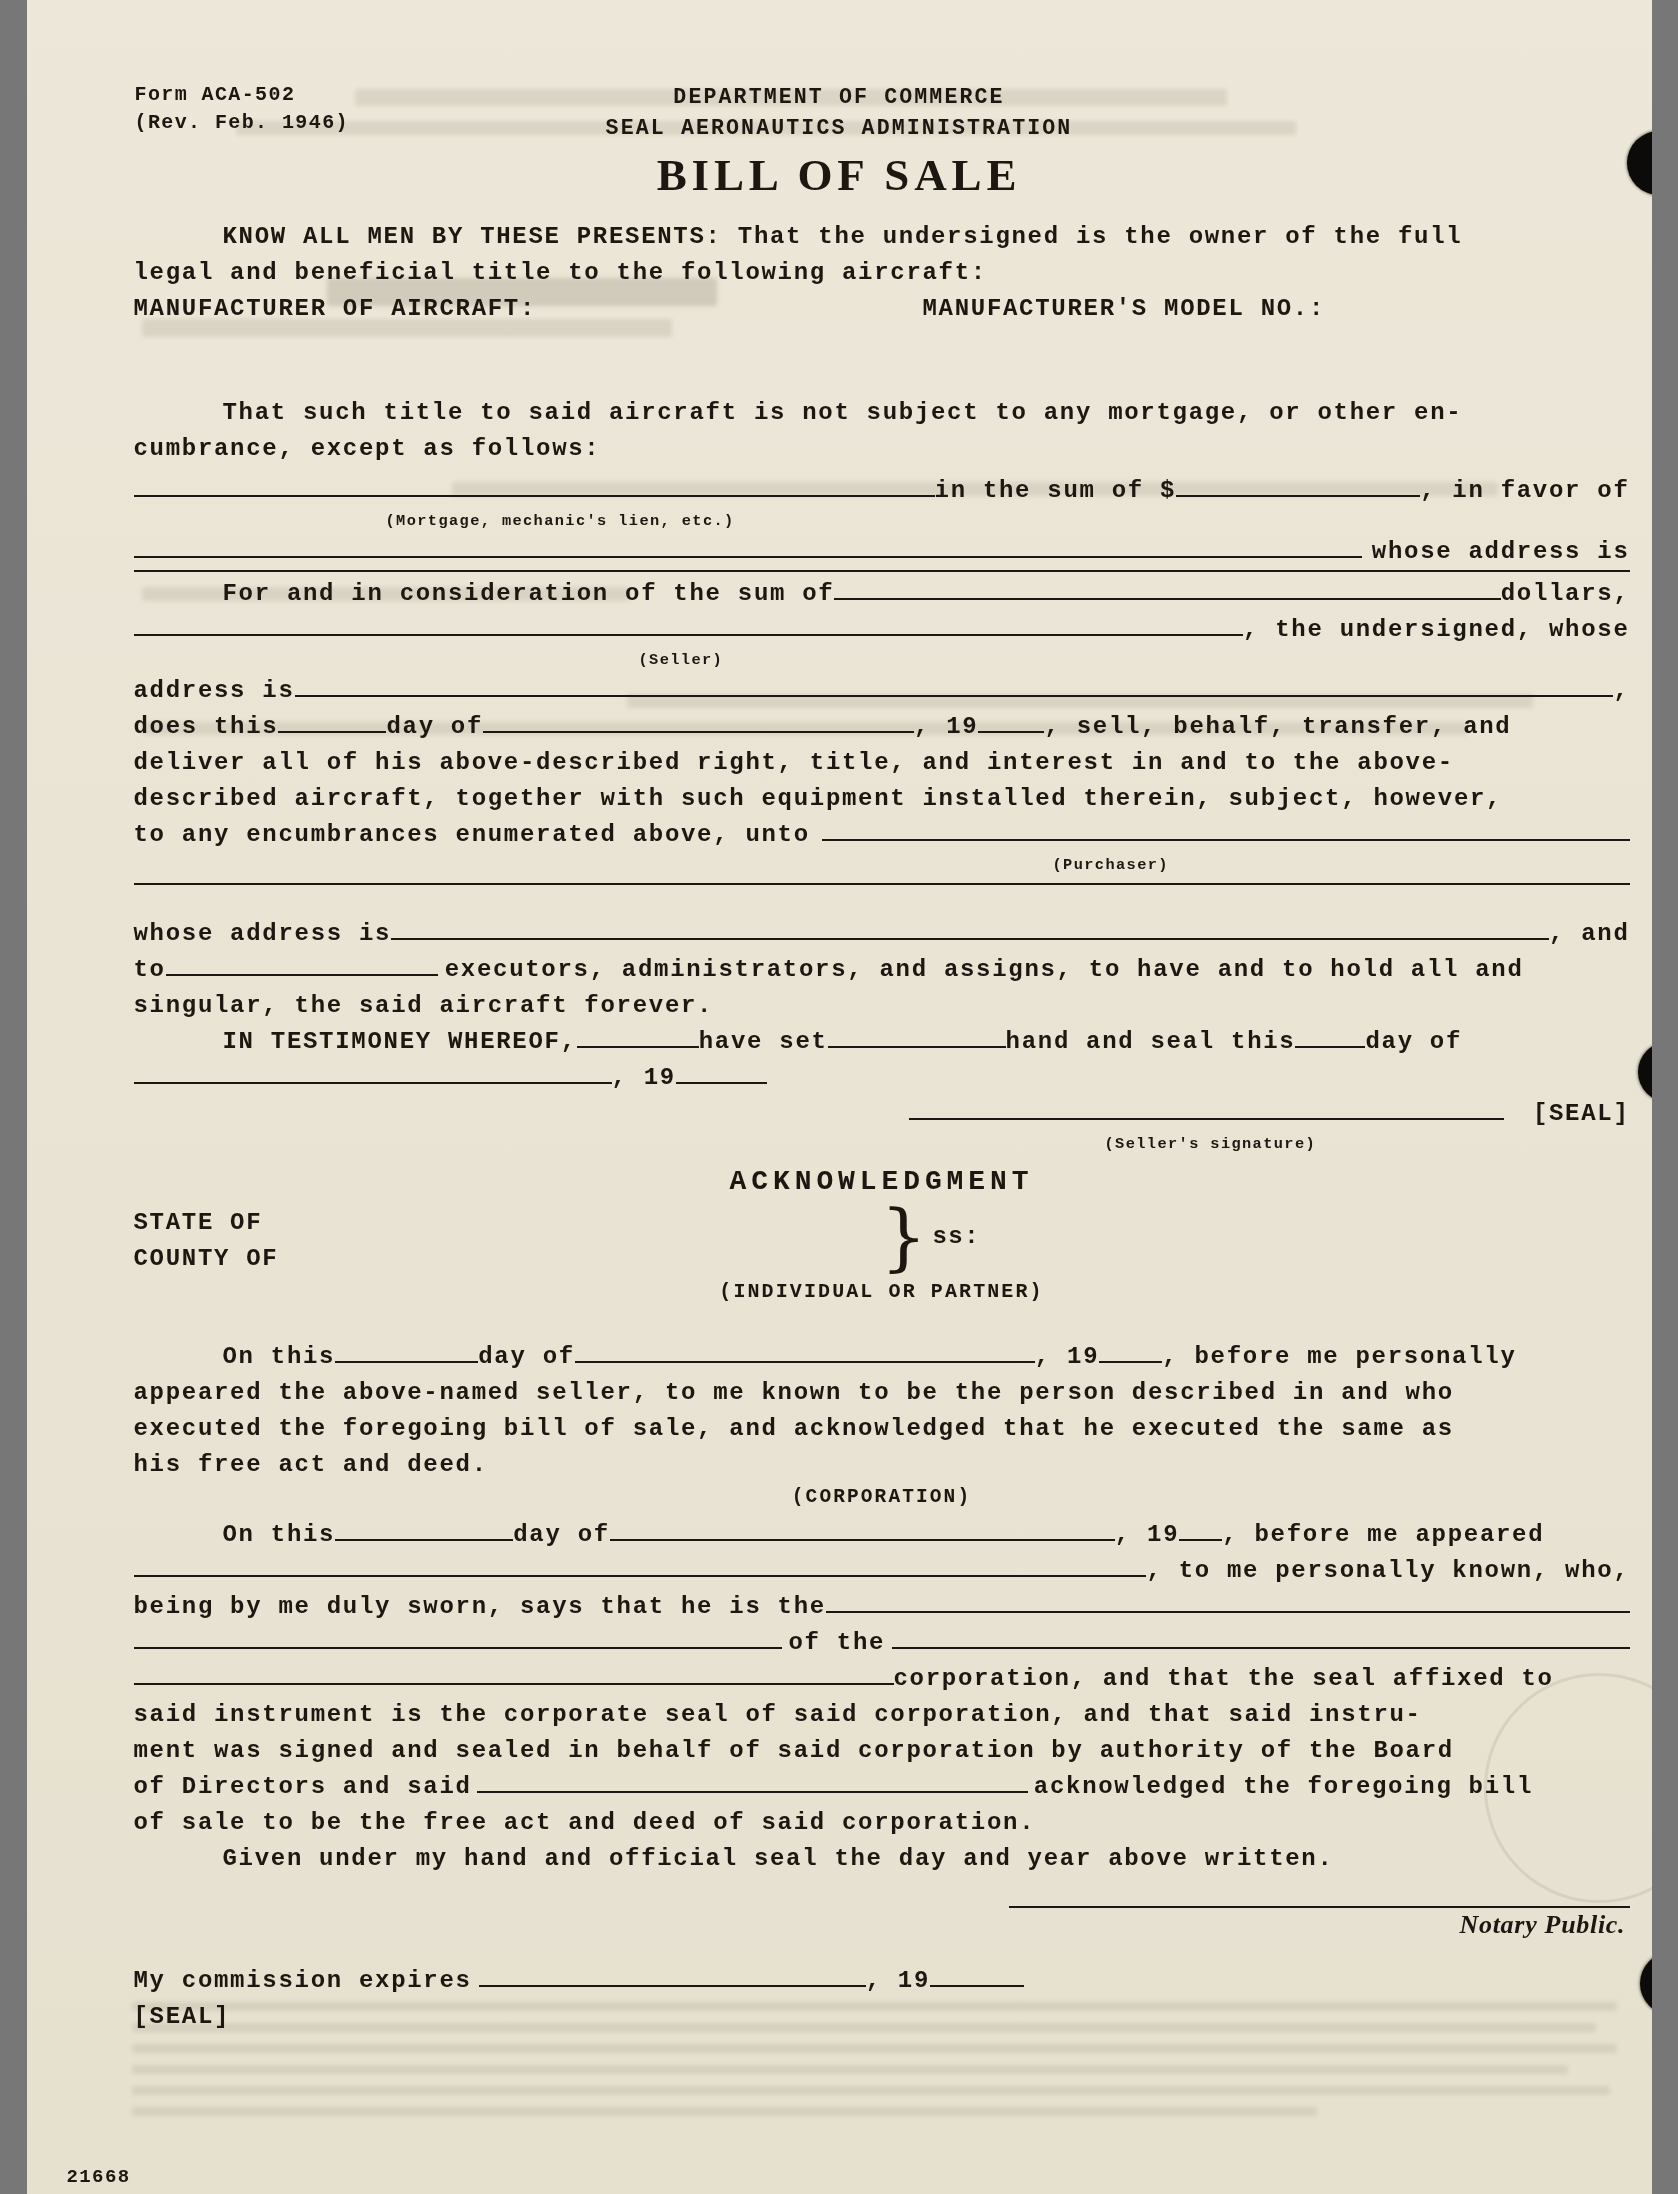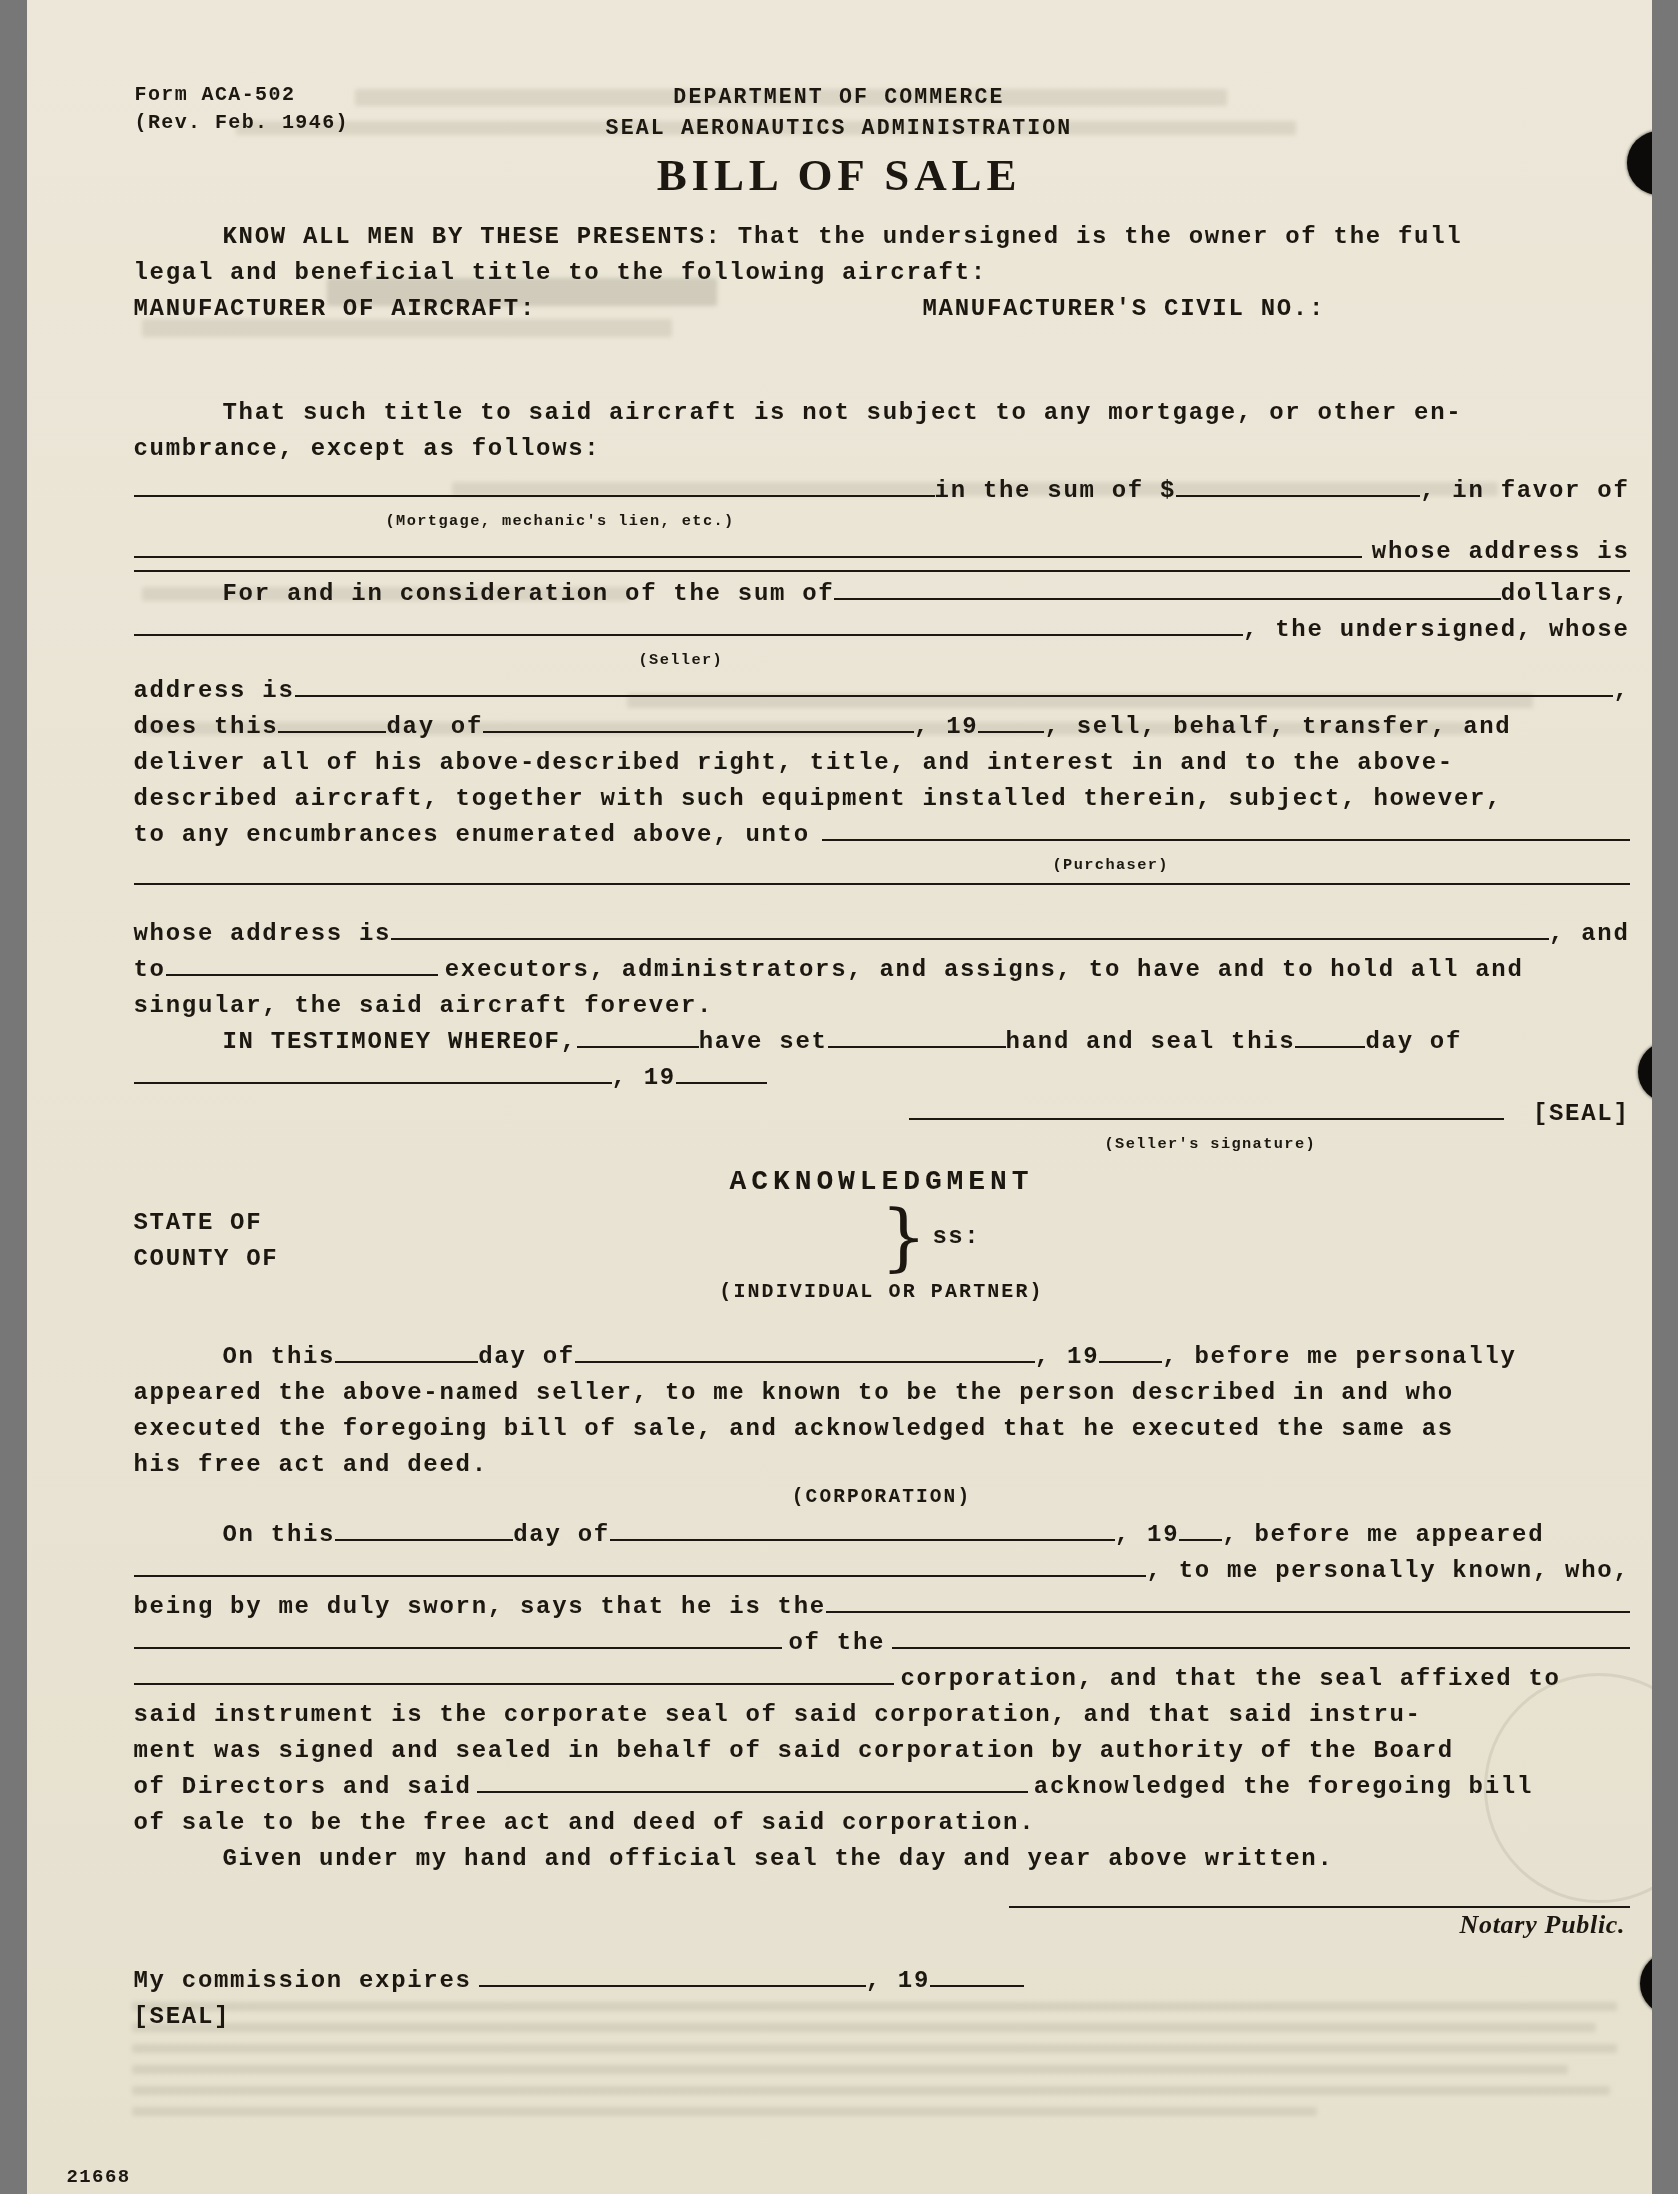--- a/index.html
+++ b/index.html
@@ -84,21 +84,21 @@
   </div>
   <div class="doc-title">BILL OF SALE</div>
 
   <div class="content">
 
     <div class="t pind">KNOW ALL MEN BY THESE PRESENTS:  That the undersigned is the owner of the full</div>
     <div class="t">legal and beneficial title to the following aircraft:</div>
 
     <div class="row">
       <span class="tx lblcol">MANUFACTURER OF AIRCRAFT:</span>
-      <span class="tx">MANUFACTURER'S CIVIL NO.:</span>
+      <span class="tx">MANUFACTURER'S MODEL NO.:</span>
     </div>
 
     <div class="t pind" style="margin-top:68px">That such title to said aircraft is not subject to any mortgage, or other en-</div>
     <div class="t">cumbrance, except as follows:</div>
 
     <div class="row" style="margin-top:5.6px">
       <span class="fill"></span>
       <span class="tx">in the sum of $</span>
       <span class="bl" style="width:244px"></span>
       <span class="tx">, in favor of</span>
@@ -234,21 +234,21 @@
       <span class="tx">being by me duly sworn, says that he is the</span>
       <span class="fill"></span>
     </div>
     <div class="row">
       <span class="bl" style="width:648px"></span>
       <span class="tx" style="margin:0 7px">of the</span>
       <span class="fill"></span>
     </div>
     <div class="row">
       <span class="bl" style="width:760px"></span>
-      <span class="tx" style="margin-left:7px">corporation, and that the seal affixed to</span>
+      <span class="tx" style="">corporation, and that the seal affixed to</span>
     </div>
     <div class="t">said instrument is the corporate seal of said corporation, and that said instru-</div>
     <div class="t">ment was signed and sealed in behalf of said corporation by authority of the Board</div>
     <div class="row">
       <span class="tx">of Directors and said</span>
       <span class="bl" style="width:551px;margin:0 5.6px"></span>
       <span class="tx">acknowledged the foregoing bill</span>
     </div>
     <div class="t">of sale to be the free act and deed of said corporation.</div>
 

